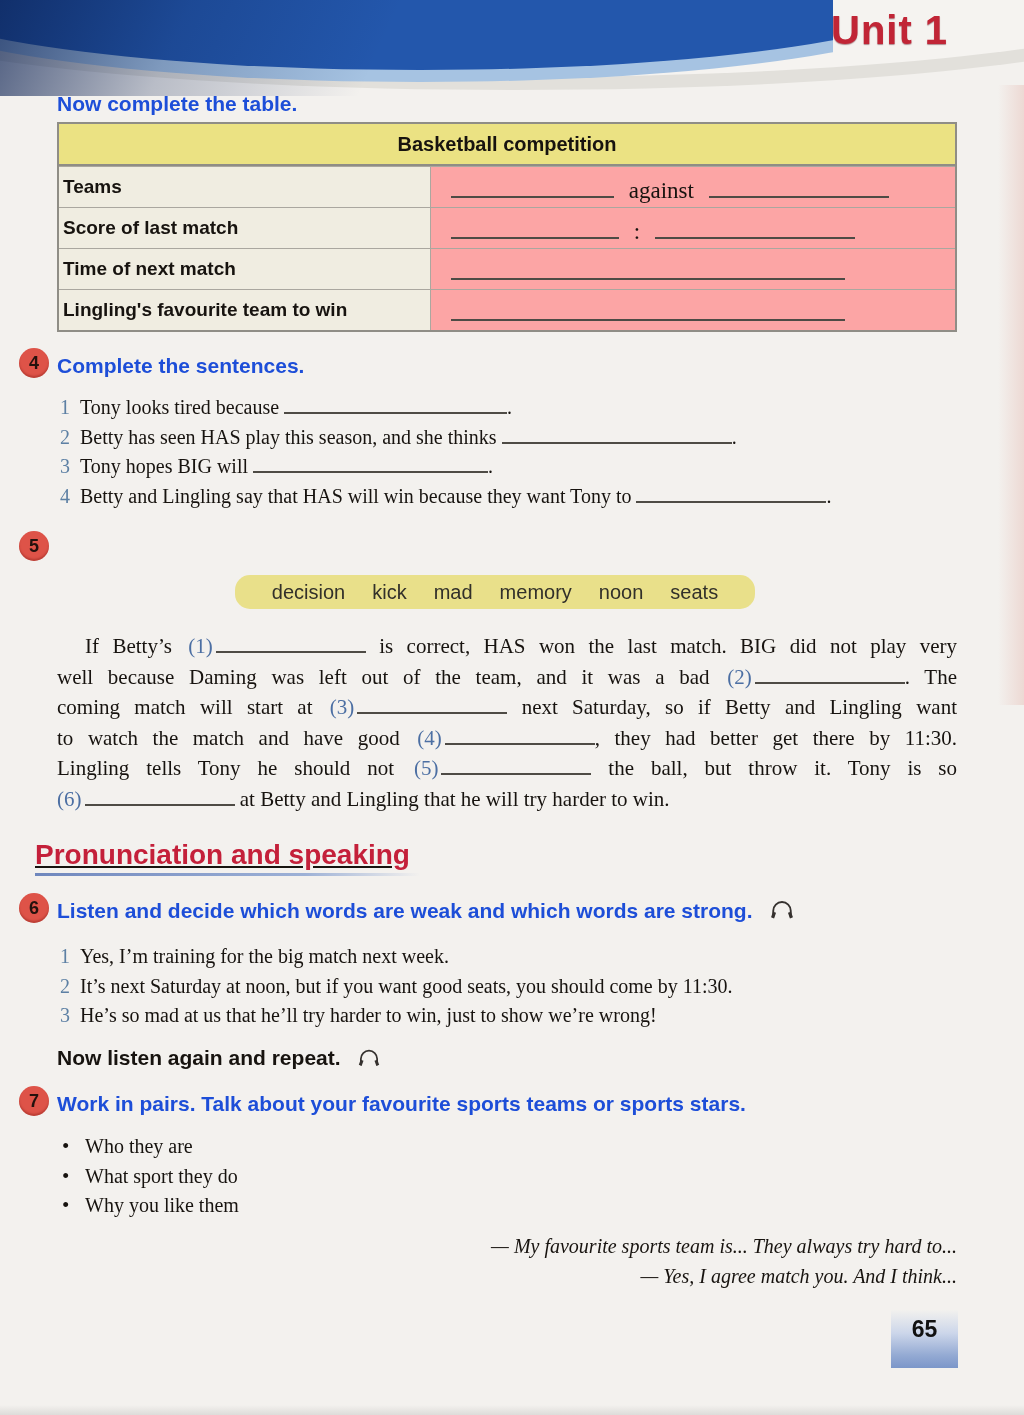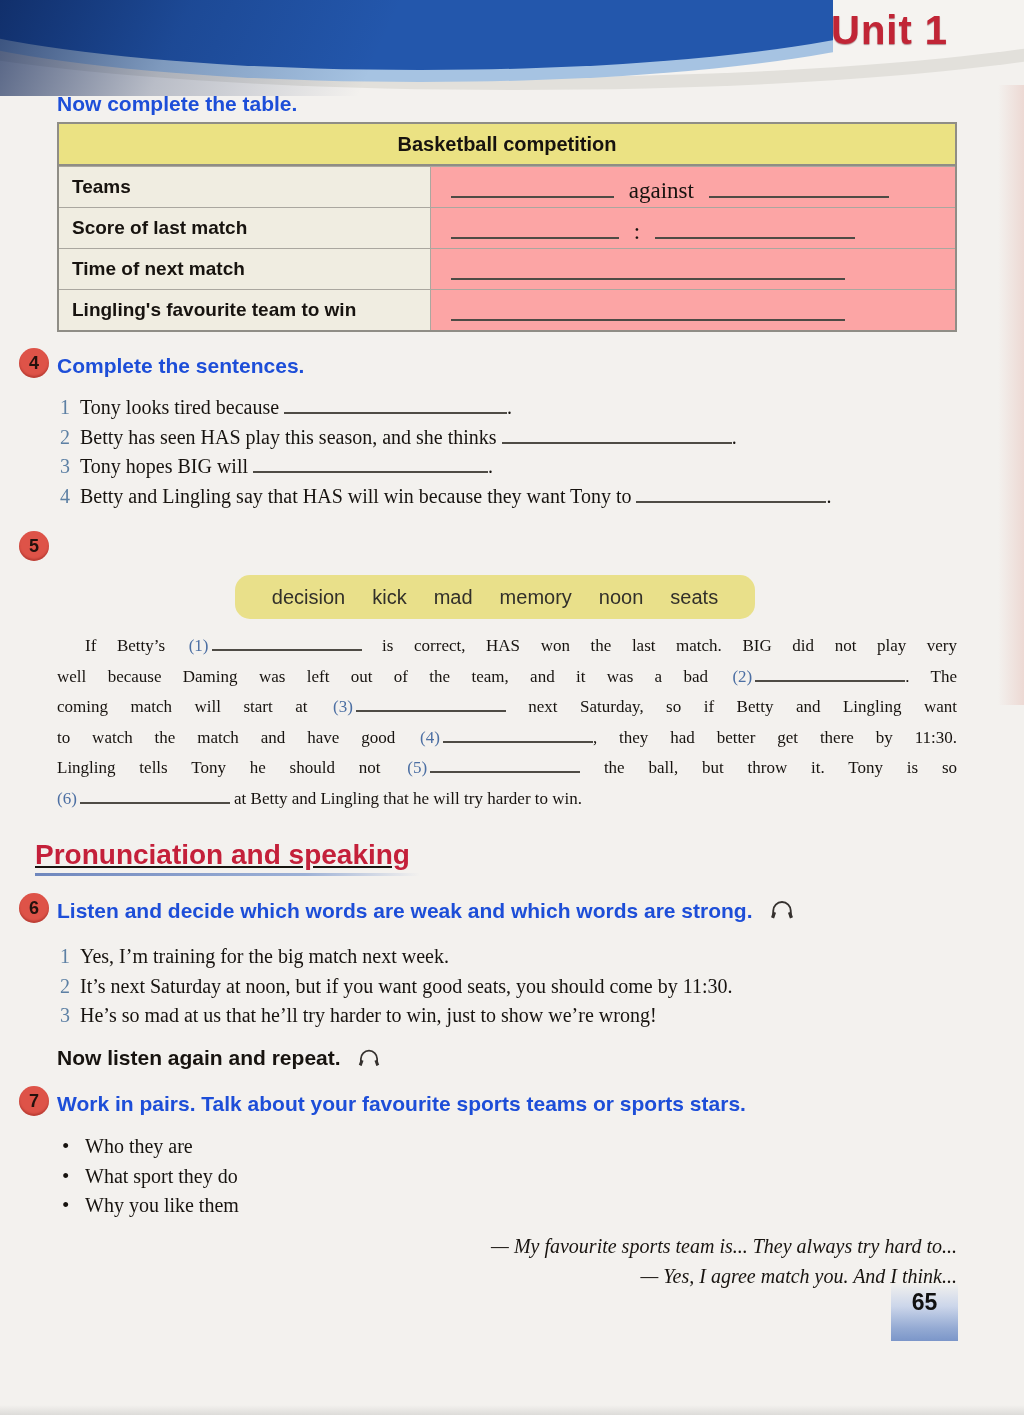--- a/index.html
+++ b/index.html
@@ -49,34 +49,34 @@
 
   
   .ex-table{position:absolute;top:122px;left:57px;width:900px;border:2px solid #8f8d86;
         background:#fca5a5;box-sizing:border-box;}
   .t-head{height:40px;line-height:40px;background:var(--table-yellow,#ebe283);
         border-bottom:2px solid #8f8d86;text-align:center;
         font:bold 20px/40px "Liberation Sans",sans-serif;}
   .t-row{display:flex;height:40px;border-top:1.5px solid #aaa79f;}
   .t-row:first-of-type{border-top:none;}
   .t-label{width:372px;box-sizing:border-box;background:#f0ede1;border-right:1.5px solid #aaa79f;
-        font:bold 19px/1.2 "Liberation Sans",sans-serif;display:flex;align-items:center;padding-left:13px;}
+        font:bold 19px/1.2 "Liberation Sans",sans-serif;display:flex;align-items:center;padding-left:4px;}
   .t-val{flex:1;padding:11px 0 0 20px;font-size:23px;white-space:nowrap;}
   .t-val .sep{margin:0 9px;}
 
   
   .items{margin-top:13px;}
   .item{font-size:20px;line-height:29.5px;}
   .inum{display:inline-block;width:13px;text-align:right;margin-right:10px;color:var(--num-blue,#5d80a4);}
 
   
-  .wordbox{position:absolute;left:178px;top:40px;width:520px;height:44px;border-radius:15px;
+  .wordbox{position:absolute;left:178px;top:40px;width:520px;height:34px;border-radius:15px;
         background:var(--box-yellow,#e9e08a);display:flex;justify-content:center;align-items:center;gap:27px;
         font-family:"Liberation Sans",sans-serif;font-size:20px;color:#32302a;}
-  .passage{position:absolute;top:96px;left:0;width:900px;font-size:17px;line-height:30.5px;}
+  .passage{position:absolute;top:96px;left:0;width:900px;font-size:21px;line-height:30.5px;}
   .pline{text-align:justify;text-align-last:justify;}
   .pline.first{text-indent:28px;}
   .pline.last{text-align-last:auto;}
   .pnum{color:var(--pnum-blue,#4c6fa3);margin:0 3px;}
   .pbl{display:inline-block;height:12px;width:150px;border-bottom:2px solid var(--line-gray,#4e4b45);}
 
   
   .pron{position:absolute;left:35px;top:840px;text-decoration:underline;}
   .pron-title{font:bold 28px/1.1 "Liberation Sans",sans-serif;color:var(--heading-red,#c4203a);}
   .pron-underline{margin-top:2px;height:3px;width:385px;
@@ -87,21 +87,21 @@
 
   .listen-again{margin-top:13px;font:bold 21px/1.3 "Liberation Sans",sans-serif;}
 
   
   .bullets{margin-top:14px;}
   .bullet-row{font-size:20px;line-height:29.5px;padding-left:5px;}
   .bdot{display:inline-block;width:9px;margin-right:14px;font-size:21px;}
   .dialogues{margin-top:10px;font-style:italic;font-size:20px;line-height:30px;text-align:right;}
 
   
-  .page-tab{position:absolute;left:891px;top:1283px;width:67px;height:58px;text-align:center;
+  .page-tab{position:absolute;left:891px;top:1310px;width:67px;height:58px;text-align:center;
         background:linear-gradient(to bottom,#f2f1ee 0%,#ccd6ea 40%,#94aad3 78%,var(--tab-blue,#7b96c9) 100%);}
   .page-num{font:bold 23px/1 "Liberation Sans",sans-serif;color:#111;padding-top:8px;}
 </style>
 </head>
 <body>
 
 <div class="page">
 
   <div class="swoosh">
     <div class="sw-gray"></div>

